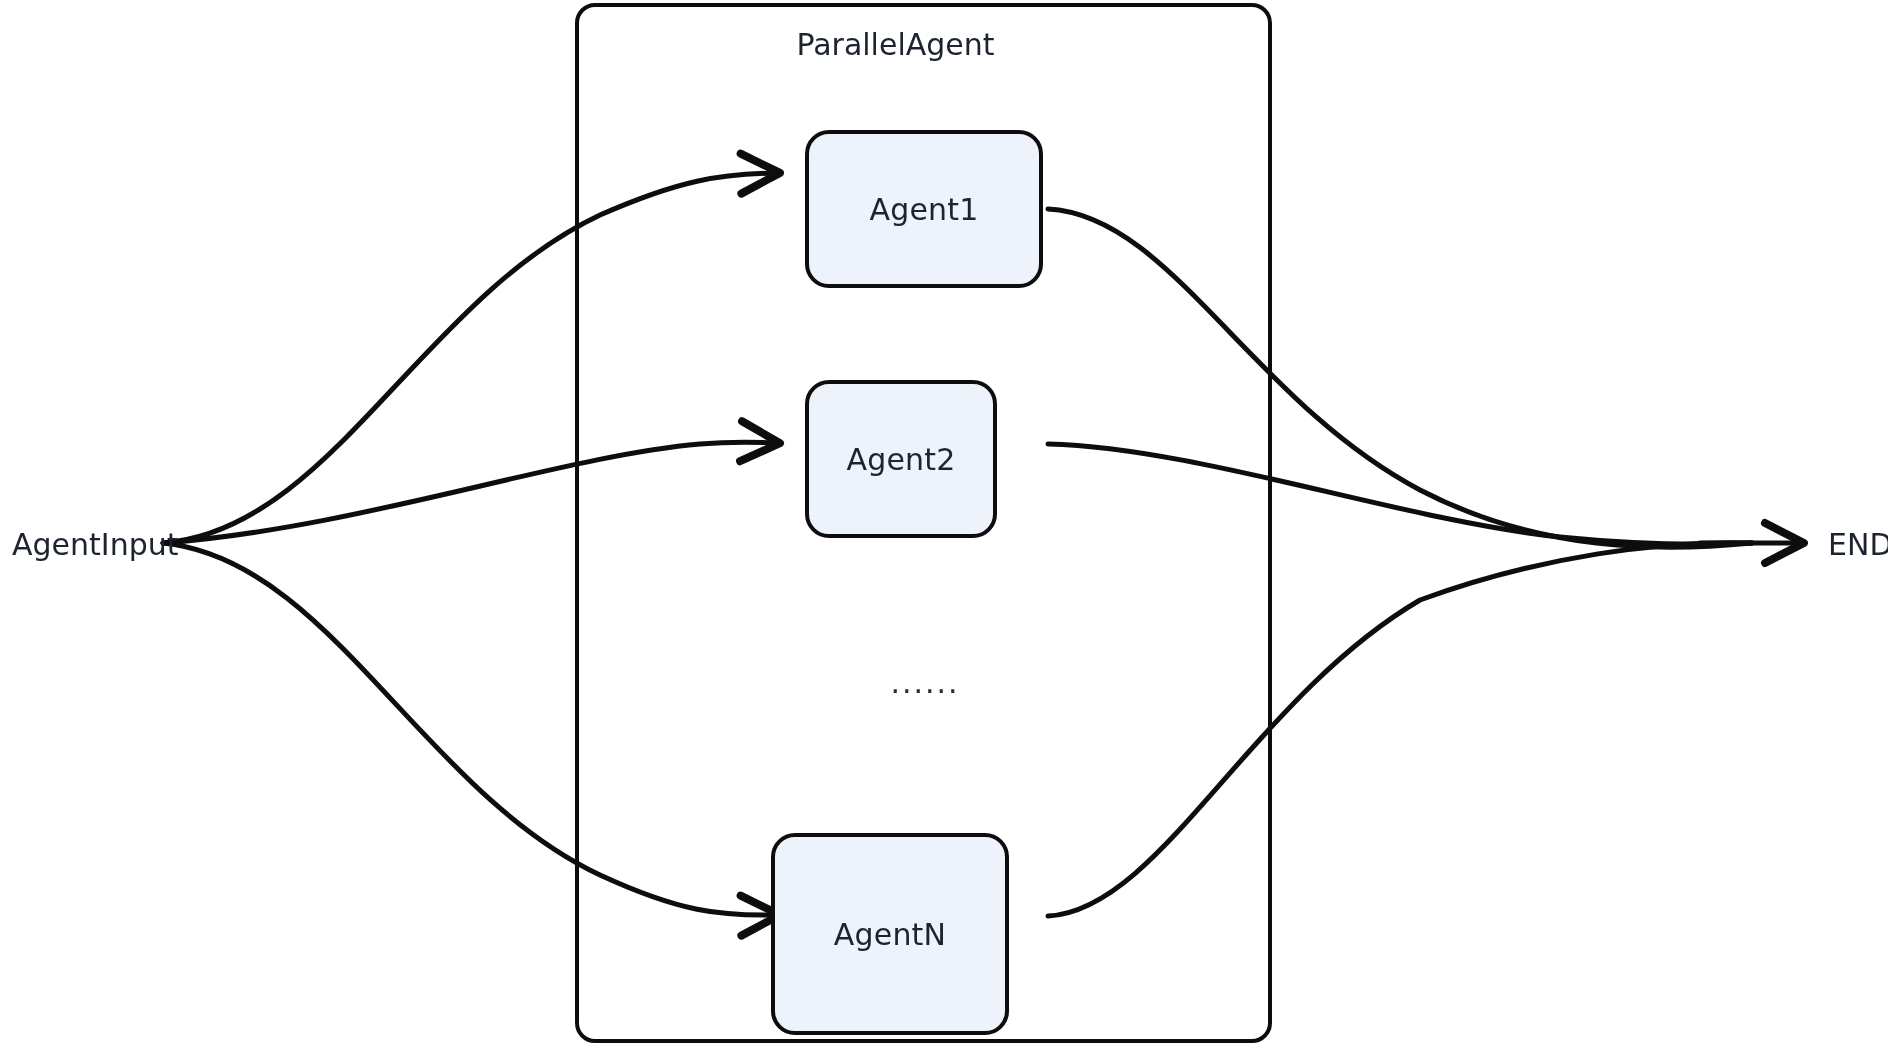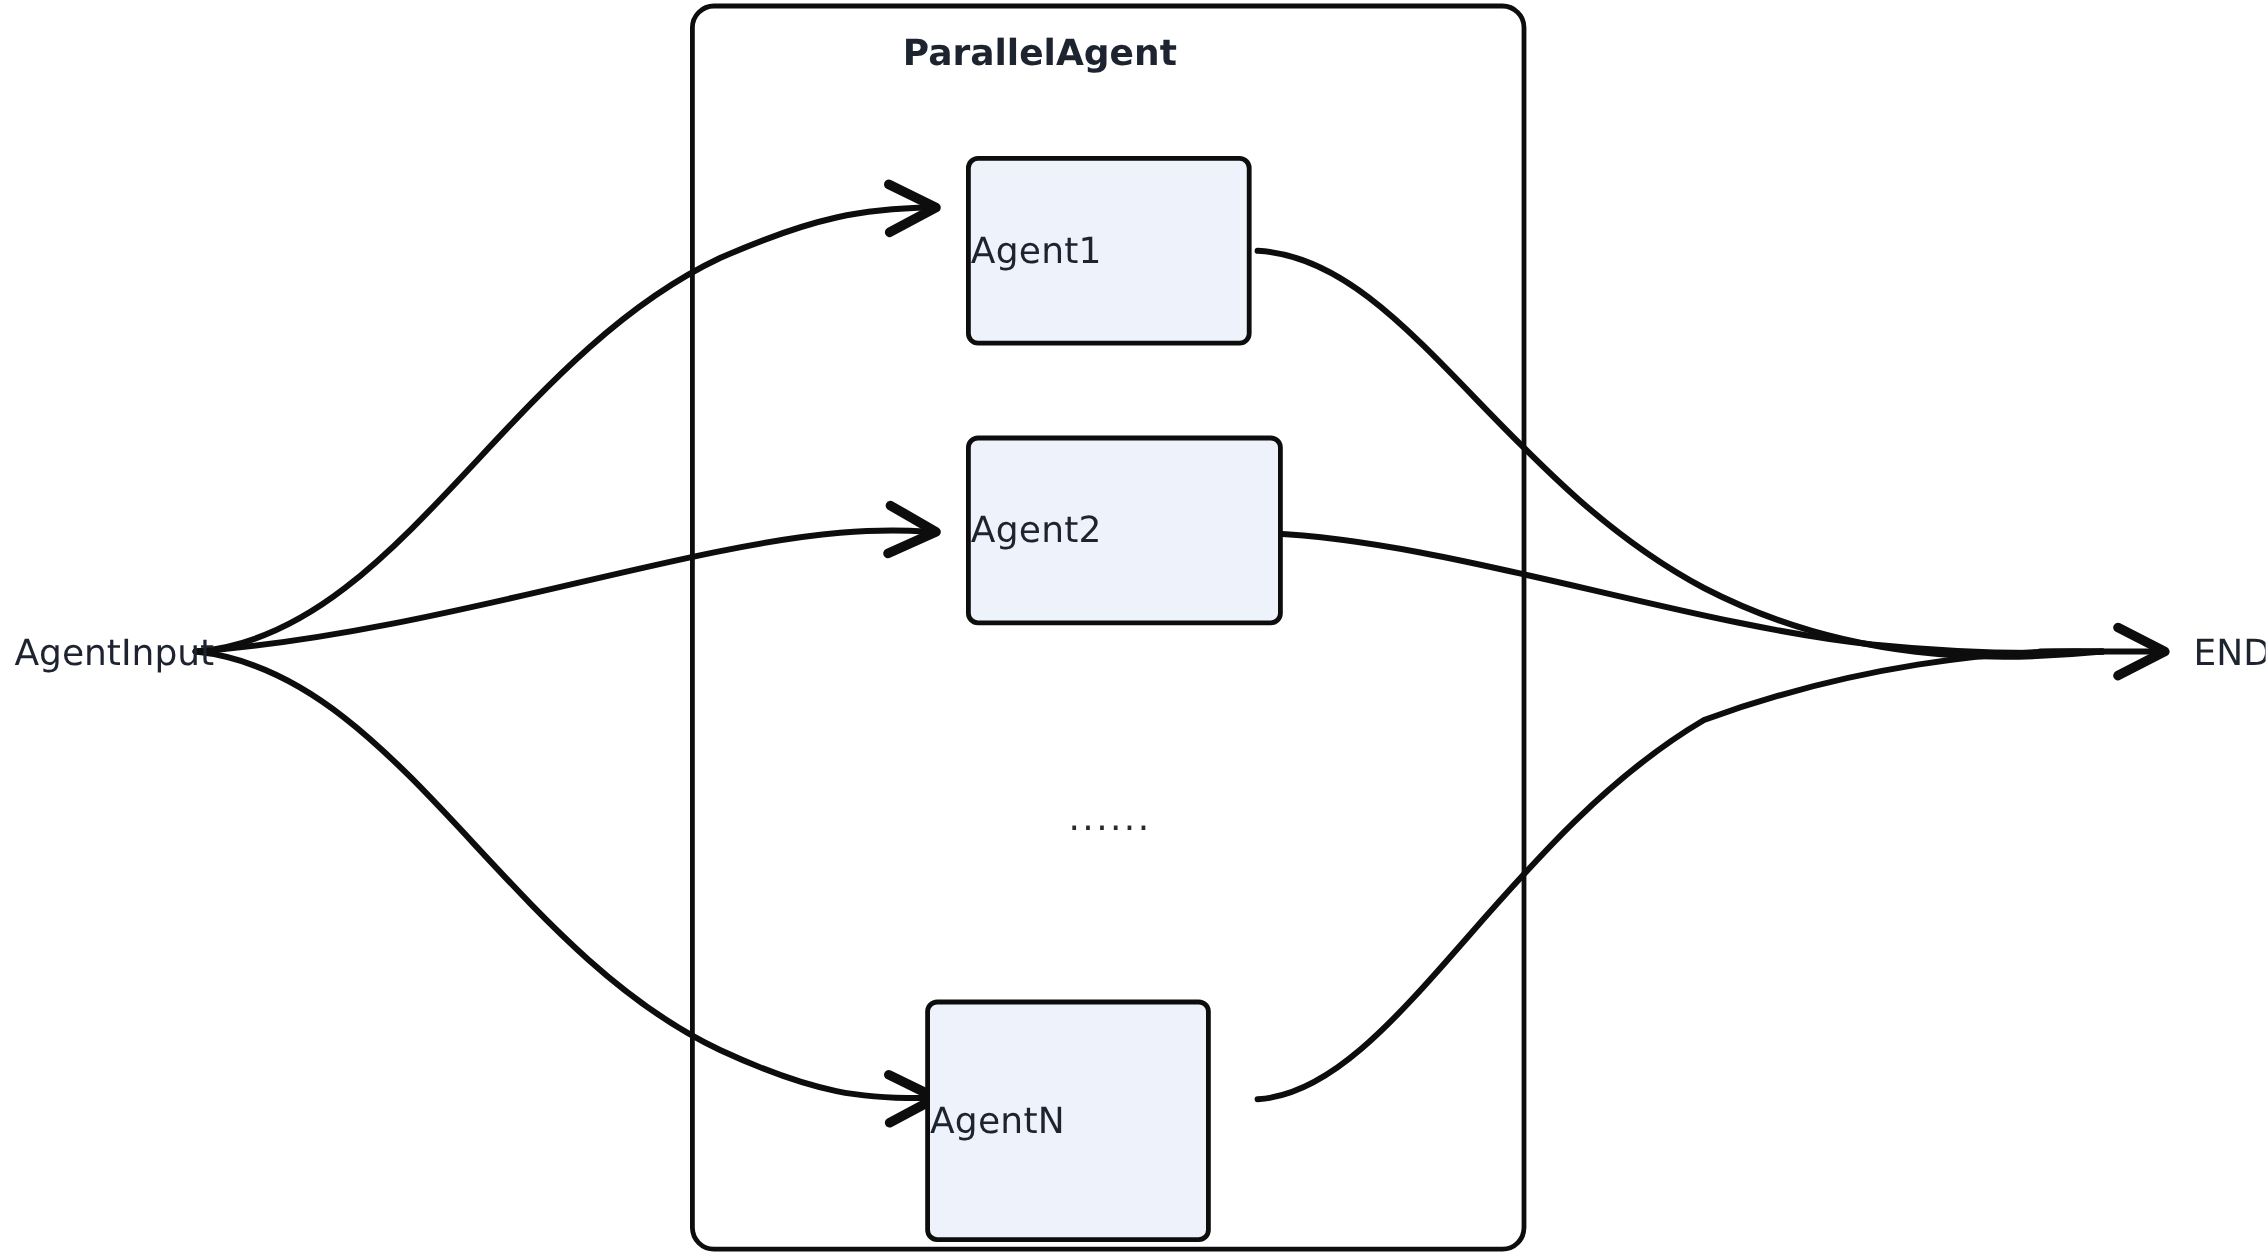--- a/index.html
+++ b/index.html
@@ -24,23 +24,24 @@
     left: 0;
     top: 0;
     width: 1888px;
     height: 1048px;
   }
   .node-box {
     position: absolute;
     box-sizing: border-box;
     display: flex;
     align-items: center;
+    justify-content: center;
     background: #eef2fa;
     border: 4px solid #0d0d0d;
-    border-radius: 10px;
+    border-radius: 24px;
   }
   .node-label {
     font-size: 30px;
     color: #1d2430;
     letter-spacing: 0.2px;
     font-family: "DejaVu Sans", "Liberation Sans", sans-serif;
   }
   .group-box {
     position: absolute;
     box-sizing: border-box;
@@ -90,29 +91,29 @@
       <path d="M1048,209 C1170,215 1250,400 1420,490 C1540,552 1660,552 1752,543"></path>
       <path d="M1048,444 C1200,448 1400,520 1560,537 C1640,545 1706,545 1752,543"></path>
       <path d="M1048,916 C1160,910 1250,700 1420,600 C1540,556 1664,540 1752,543"></path>
 
       <path d="M1700,543 L1800,543" marker-end="url(#arrow)"></path>
     </g>
   </svg>
 
   <div class="group-box" style="left:575px; top:3px; width:697px; height:1040px;">
   </div>
-  <div class="group-title" style="left:575px; top:27px; width:583px;font-weight:bold;">ParallelAgent</div>
+  <div class="group-title" style="left:604px; top:27px; width:583px;">ParallelAgent</div>
 
   <div class="plain-label" style="left:12px; top:527px;">AgentInput</div>
 
   <div class="node-box" style="left:805px; top:130px; width:238px; height:158px;">
     <span class="node-label">Agent1</span>
   </div>
 
-  <div class="node-box" style="left:805px; top:363px; width:264px; height:158px;">
+  <div class="node-box" style="left:805px; top:380px; width:192px; height:158px;">
     <span class="node-label">Agent2</span>
   </div>
 
   <div class="ellipsis-label" style="left:845px; top:665px; width:160px; text-align:center;">......</div>
 
   <div class="node-box" style="left:771px; top:833px; width:238px; height:202px;">
     <span class="node-label">AgentN</span>
   </div>
 
   <div class="plain-label" style="left:1828px; top:527px;">END</div>

